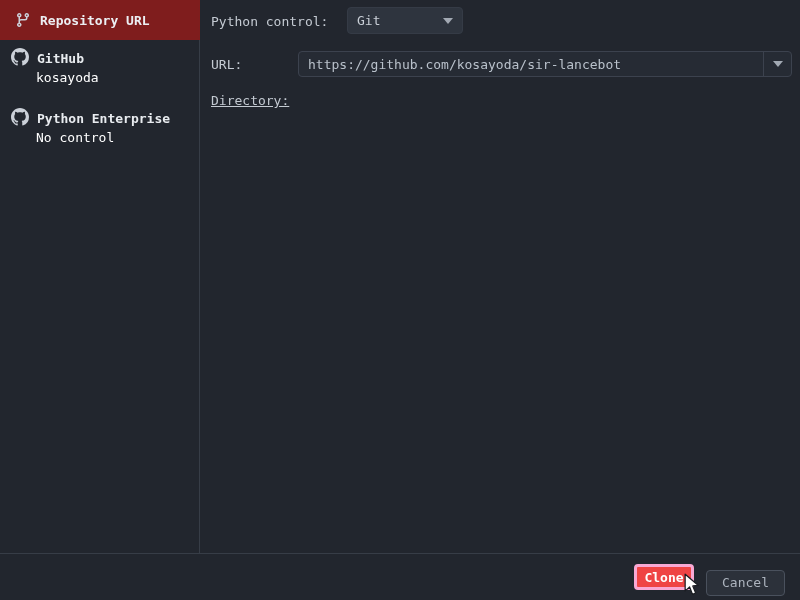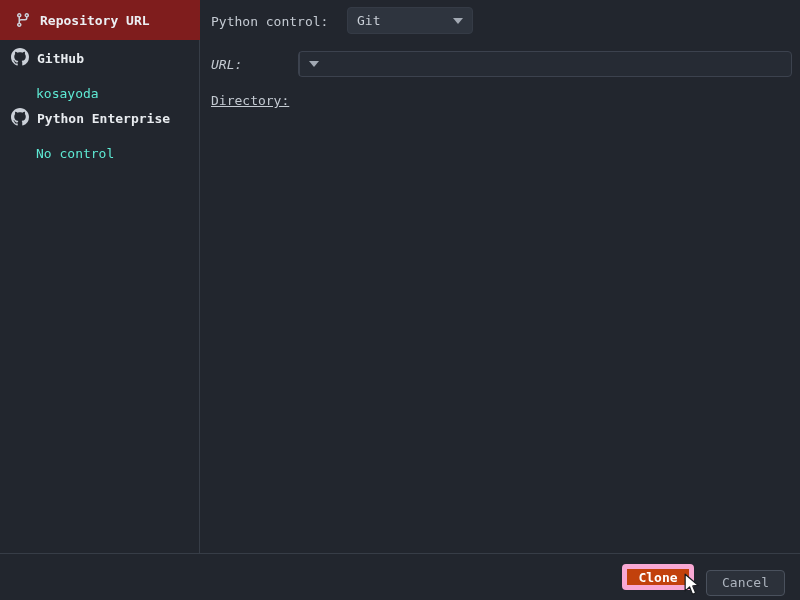--- a/index.html
+++ b/index.html
@@ -22,35 +22,35 @@
   .side-item-selected {
     position: absolute; left: 0; top: 0; width: 200px; height: 40px;
     background: #7f1d1d;
     display: flex; align-items: center;
     padding-left: 15px; gap: 9px;
   }
   .side-item-selected .title { color: #eceff3; font-weight: bold; }
   .account-item { position: absolute; left: 0; width: 200px; }
   .account-item .row { display: flex; align-items: flex-end; gap: 8px; padding-left: 11px; }
   .account-item .title { color: #e8ebef; font-weight: bold; }
-  .account-item .sub { color: #5eead4; padding-left: 36px; margin-top: 20px; }
+  .account-item .sub { color: #ffffff; padding-left: 36px; margin-top: 4px; }
   .acct-1 { top: 48px; }
   .acct-2 { top: 108px; }
   .icon16 { width: 16px; height: 16px; flex: 0 0 16px; display: block; }
   .icon18 { width: 18px; height: 18px; flex: 0 0 18px; display: block; }
 
   
   .main { position: absolute; left: 201px; top: 0; width: 599px; height: 553px; }
   .form-label { position: absolute; left: 10px; color: #c4cad2; white-space: pre; }
   .lbl-vc { top: 14px; }
-  .lbl-url { top: 57px; font-style: italic; }
+  .lbl-url { top: 57px; }
   .lbl-dir { top: 93px; text-decoration: underline; }
 
   .combobox {
-    position: absolute; left: 146px; top: 7px; width: 126px; height: 27px;
+    position: absolute; left: 146px; top: 7px; width: 116px; height: 27px;
     background: #2e343e; border: 1px solid #353b46; border-radius: 4px;
     display: flex; align-items: center; justify-content: space-between;
     padding: 0 9px; color: #c9cfd7; cursor: default;
   }
   .tri-down {
     width: 0; height: 0;
     border-left: 5px solid transparent; border-right: 5px solid transparent;
     border-top: 6px solid #a2a9b3;
   }
 
@@ -77,21 +77,21 @@
     position: absolute; left: 0; top: 553px; width: 800px; height: 47px;
     border-top: 1px solid #373d47; background: #22262e;
     display: flex; align-items: center; justify-content: flex-end; gap: 12px;
     padding-right: 15px;
   }
   .btn {
     height: 26px; border-radius: 4px; display: flex; align-items: center;
     justify-content: center; cursor: default; white-space: pre;
   }
   .btn-clone {
-    width: 72px; background: #c2410c; border: 5px solid #f9a8d4;
+    width: 60px; background: #ef4444; border: 3px solid #f9a8d4;
     color: #ffffff; font-weight: bold;
   }
   .btn-cancel {
     width: 79px; background: #2c313a; border: 1px solid #4a515d;
     color: #adb4be;
     margin-top: 11px;
   }
 
   
   .cursor { position: absolute; left: 684px; top: 573px; width: 16px; height: 23px; pointer-events: none; }
@@ -133,20 +133,21 @@
 <div class="main">
 
   <div class="form-label lbl-vc">Python control:</div>
   <div class="combobox">
     <span>Git</span>
     <span class="tri-down"></span>
   </div>
 
   <div class="form-label lbl-url">URL:</div>
   <div class="field fld-url">
+    <span class="value">https://github.com/kosayoda/sir-lancebot</span>
     <span class="combo-arrow-seg">
       <span class="tri-down"></span>
     </span>
   </div>
 
   <div class="form-label lbl-dir">Directory:</div>
 
 </div>
 
 <div class="footer">

